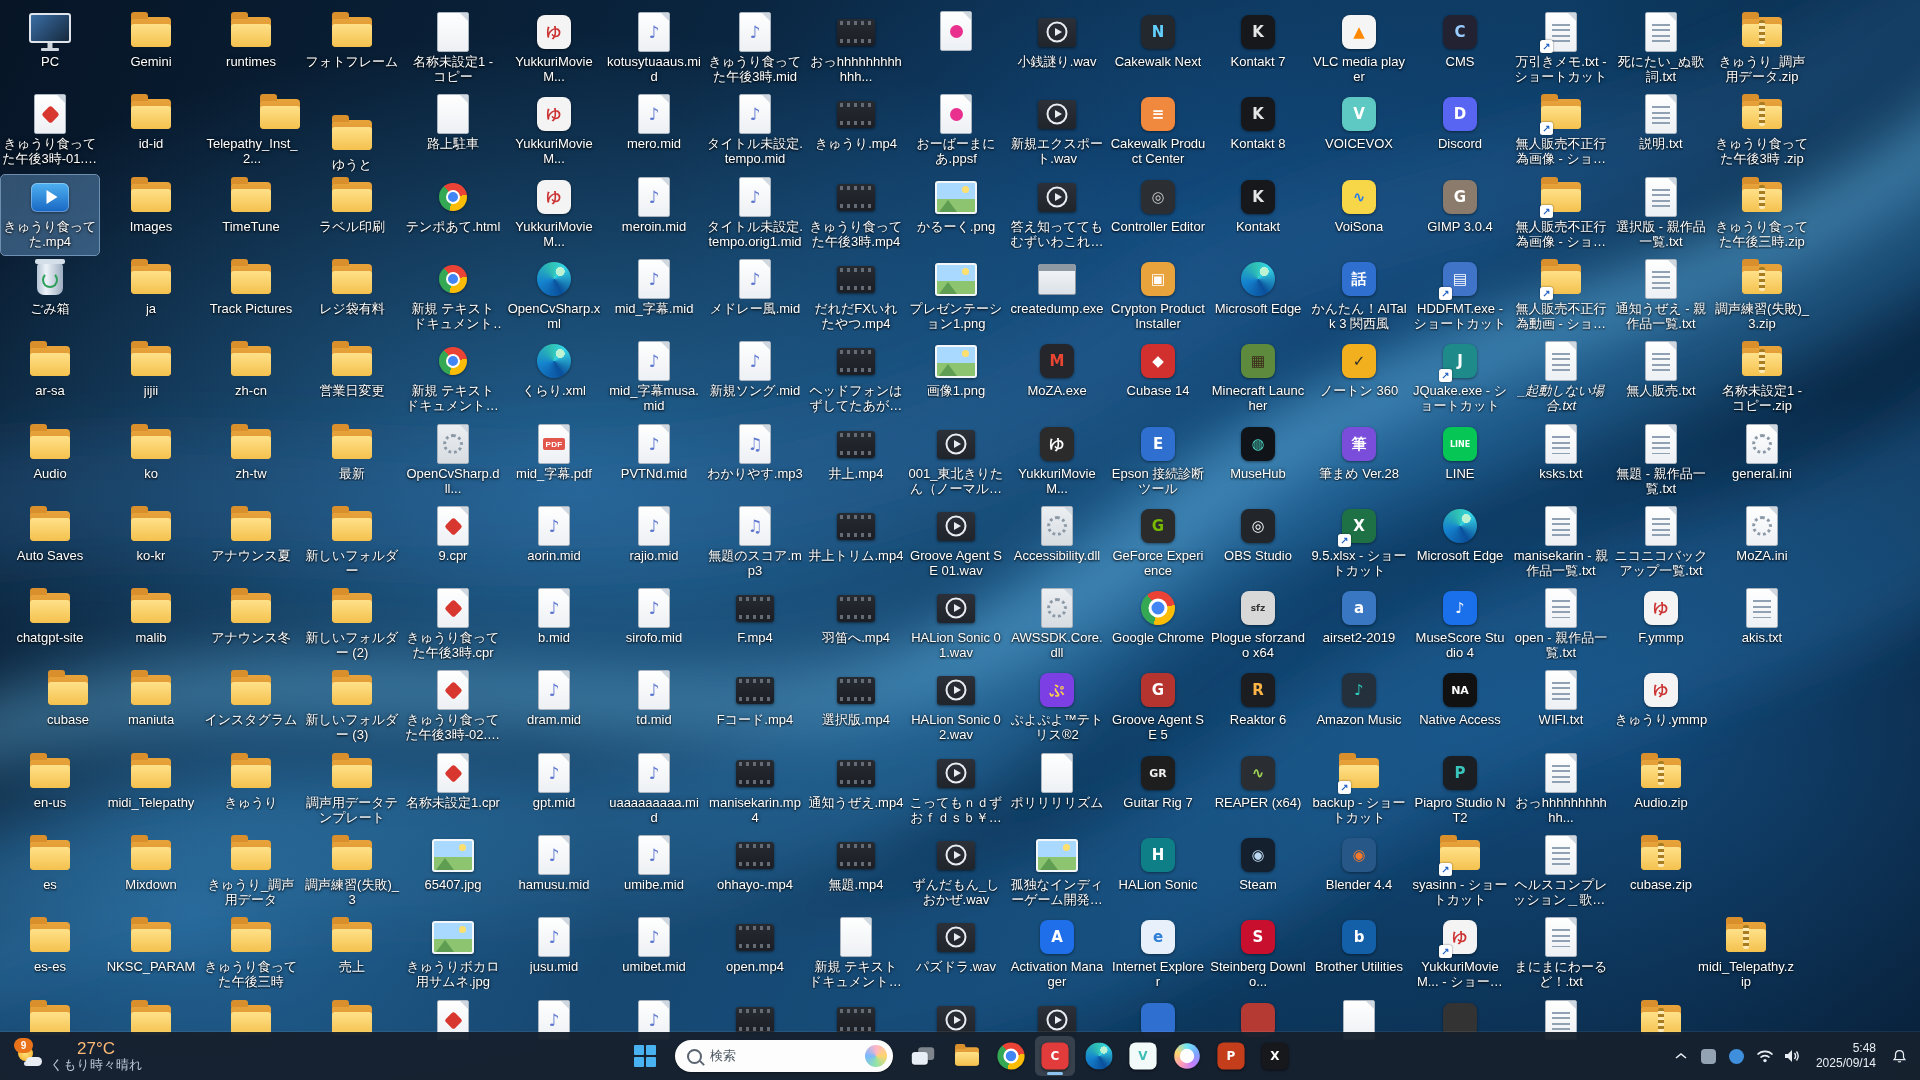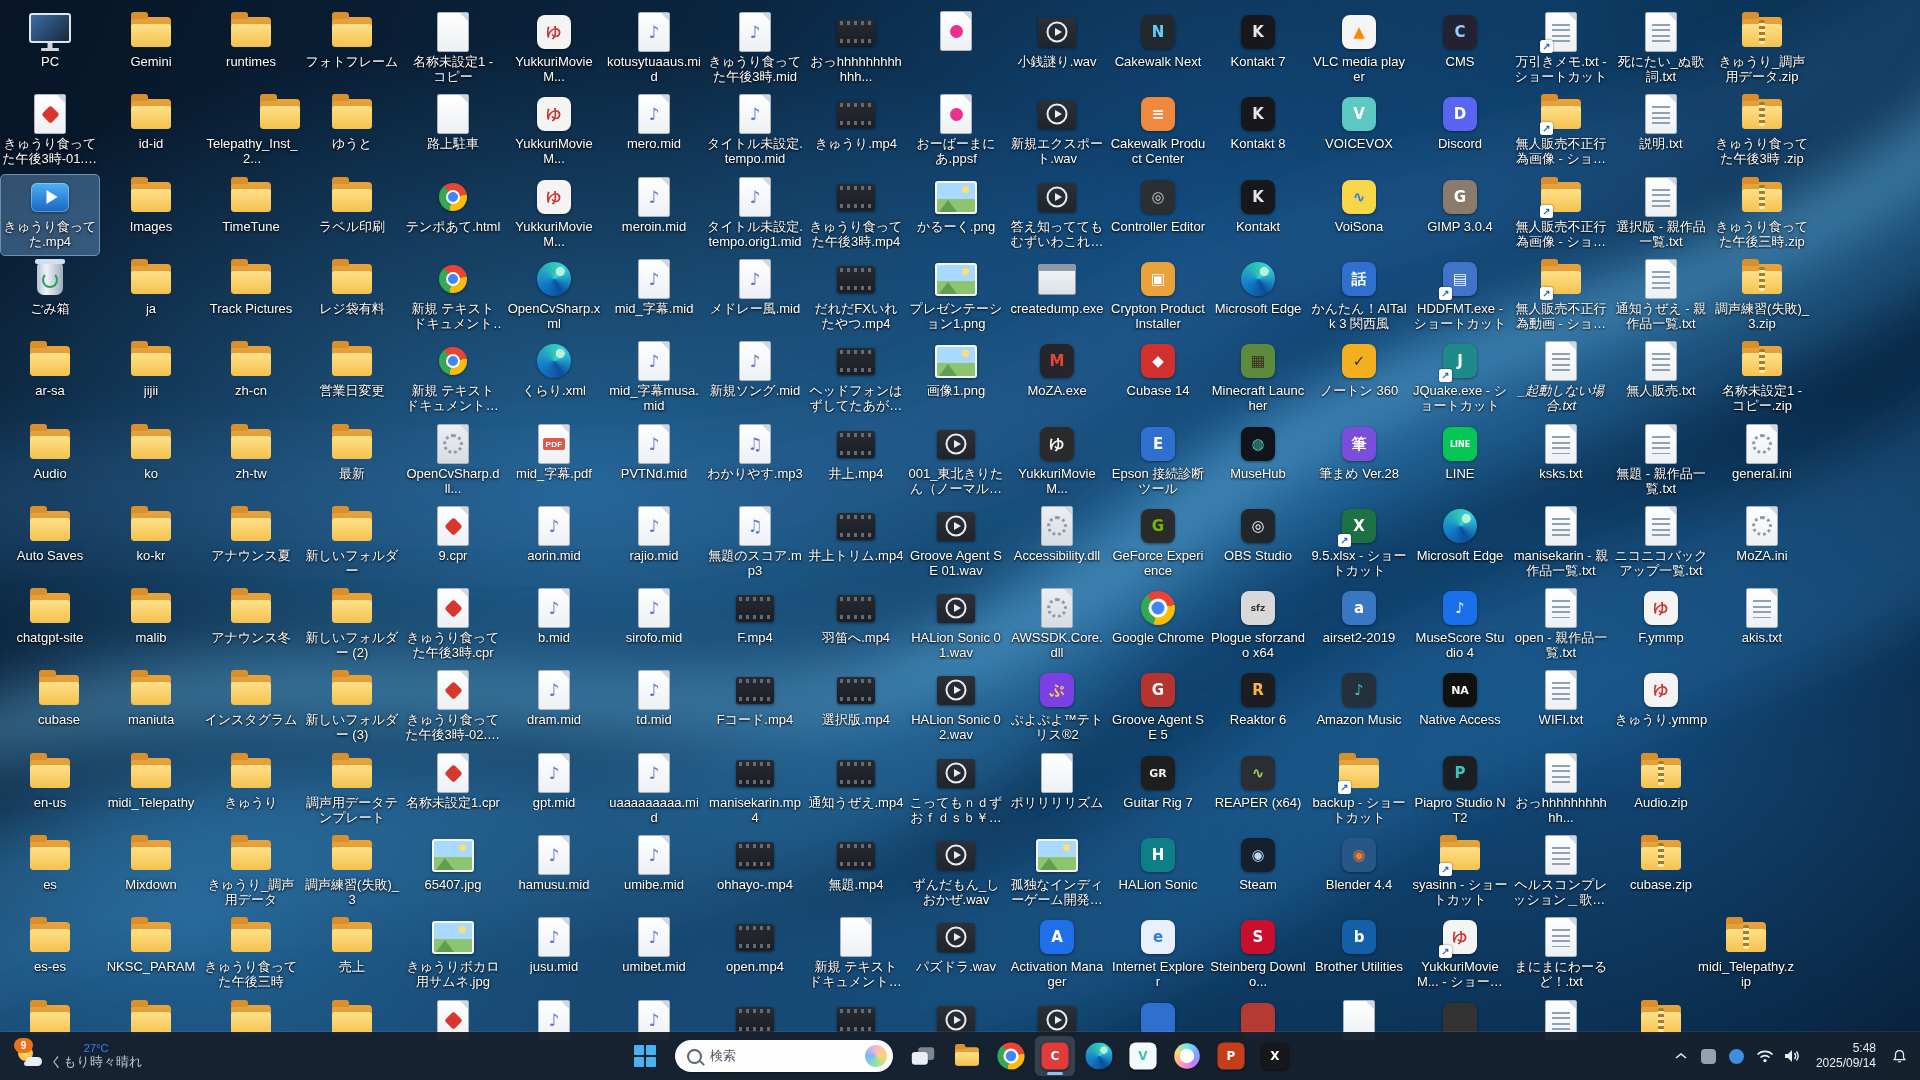--- a/index.html
+++ b/index.html
@@ -129,21 +129,21 @@
              padding:0 10px; border-radius:6px; background:transparent; border:none; }
   .wicon { position:relative; width:26px; height:24px; flex:0 0 auto; }
   .wicon::before { content:""; position:absolute; left:2px; top:2px; width:15px; height:15px; border-radius:50%;
                    background:radial-gradient(#ffe27a,#f5a623); }
   .wicon::after { content:""; position:absolute; right:0; bottom:2px; width:16px; height:9px; border-radius:8px;
                   background:#e8eef4; box-shadow:-4px 2px 0 -2px #dde6ee; }
   .wbadge { position:absolute; left:8px; top:2px; z-index:2; min-width:15px; height:15px; border-radius:8px;
             background:#e8731a; color:#fff; font-size:10px; font-weight:bold; display:flex; align-items:center;
             justify-content:center; padding:0 2px; }
   .wtxt { display:flex; flex-direction:column; line-height:1.15; }
-  .temp { color:#3b82f6; font-size:11px; }
+  .temp { color:#fdba74; font-size:17px; }
   .cond { color:#b9c6d4; font-size:13px; }
 
   .tb-center { position:absolute; left:50%; top:0; bottom:0; transform:translateX(-50%);
                display:flex; align-items:center; gap:4px; }
   .tb-btn { position:relative; width:40px; height:40px; border:none; background:transparent; border-radius:6px;
             display:flex; align-items:center; justify-content:center; padding:0; }
   .tb-btn.active { background:rgba(255,255,255,.14); }
   .tb-btn.active::after { content:""; position:absolute; bottom:1px; left:50%; transform:translateX(-50%);
                           width:16px; height:3px; border-radius:2px; background:#8ec3f0; }
   .tb-btn .ico { height:auto; margin:0; transform:scale(.8); }
@@ -234,21 +234,21 @@
           <span class="i-folder"></span>
         </span>
         <div class="lbl">Auto Saves</div>
       </div>
       <div class="cell" style="left: 1px; top: 586px;">
         <span class="ico">
           <span class="i-folder"></span>
         </span>
         <div class="lbl">chatgpt-site</div>
       </div>
-      <div class="cell" style="left: 10px; top: 668px;">
+      <div class="cell" style="left: 19px; top: 668px;">
         <span class="ico">
           <span class="i-folder"></span>
         </span>
         <div class="lbl">cubase</div>
       </div>
       <div class="cell" style="left: 1px; top: 751px;">
         <span class="ico">
           <span class="i-folder"></span>
         </span>
         <div class="lbl">en-us</div>
@@ -426,21 +426,21 @@
           <span class="i-folder"></span>
         </span>
         <div class="lbl"></div>
       </div>
       <div class="cell" style="left: 303px; top: 10px;">
         <span class="ico">
           <span class="i-folder"></span>
         </span>
         <div class="lbl">フォトフレーム</div>
       </div>
-      <div class="cell" style="left: 303px; top: 92px;">
+      <div class="cell" style="left: 303px; top: 92px; justify-content: flex-end;">
         <span class="ico">
           <span class="i-folder"></span>
         </span>
         <div class="lbl">ゆうと</div>
       </div>
       <div class="cell" style="left: 303px; top: 175px;">
         <span class="ico">
           <span class="i-folder"></span>
         </span>
         <div class="lbl">ラベル印刷</div>

